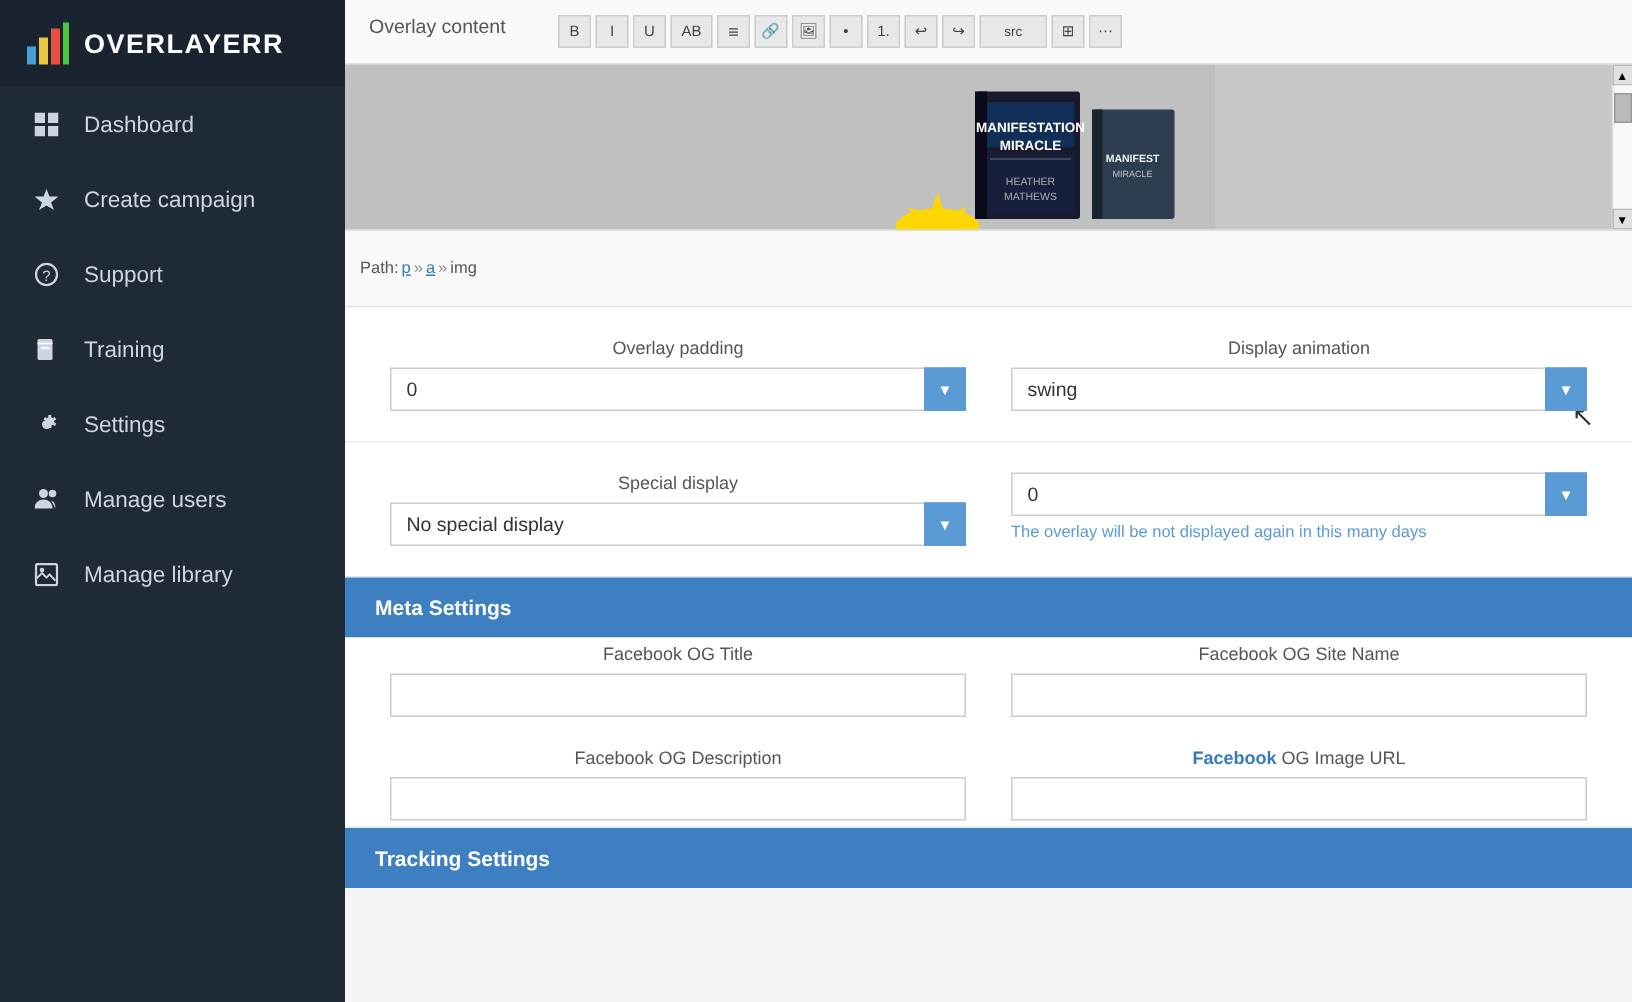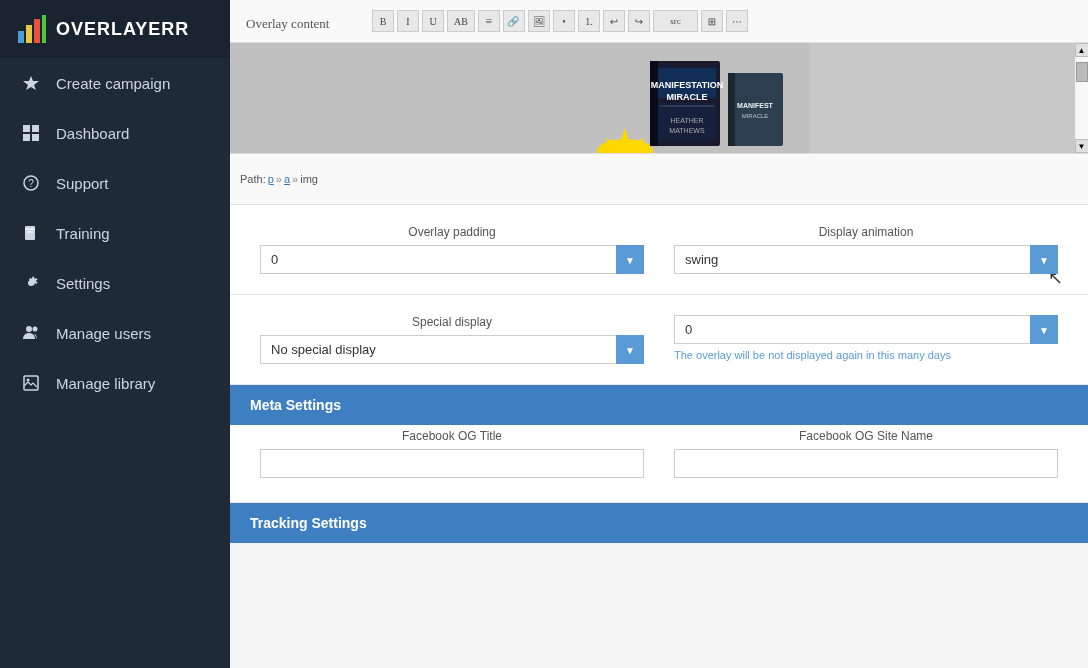--- a/index.html
+++ b/index.html
@@ -65,25 +65,24 @@
       margin: 0;
     }
 
     
     .image-section {
       border-bottom: 1px solid #e0e0e0;
       padding: 0;
     }
     .image-header {
       display: flex;
-      align-items: flex-end;
+      align-items: flex-start;
       padding: 10px 16px;
       background: #f9f9f9;
       border-bottom: 1px solid #e0e0e0;
-      font-family: Liberation Serif, serif;
     }
     .image-header-label {
       color: #555;
       font-size: 13px;
       margin-right: 16px;
       min-width: 110px;
     }
     .image-toolbar {
       display: flex;
       align-items: center;
@@ -280,35 +279,35 @@
       <rect x="18" y="6" width="6" height="24" fill="#e85040"></rect>
       <rect x="26" y="2" width="4" height="28" fill="#4ac840"></rect>
     </svg>
     <span class="logo-text">OVERLAYERR</span>
   </div>
 
   <nav>
     <div class="nav-item">
       <span class="nav-icon">
         <svg width="16" height="16" viewBox="0 0 16 16" fill="currentColor">
-            <polygon points="8,1 10,6 16,6 11,10 13,15 8,12 3,15 5,10 0,6 6,6"></polygon>
-          </svg>
-      </span>
-      <span>Create campaign</span>
-    </div>
-    <div class="nav-item">
-      <span class="nav-icon">
-        <svg width="16" height="16" viewBox="0 0 16 16" fill="currentColor">
             <rect x="0" y="0" width="7" height="7"></rect>
             <rect x="9" y="0" width="7" height="7"></rect>
             <rect x="0" y="9" width="7" height="7"></rect>
             <rect x="9" y="9" width="7" height="7"></rect>
           </svg>
       </span>
       <span>Dashboard</span>
+    </div>
+    <div class="nav-item">
+      <span class="nav-icon">
+        <svg width="16" height="16" viewBox="0 0 16 16" fill="currentColor">
+            <polygon points="8,1 10,6 16,6 11,10 13,15 8,12 3,15 5,10 0,6 6,6"></polygon>
+          </svg>
+      </span>
+      <span>Create campaign</span>
     </div>
     <div class="nav-item">
       <span class="nav-icon">
         <svg width="16" height="16" viewBox="0 0 16 16" fill="currentColor">
             <circle cx="8" cy="8" r="7" fill="none" stroke="currentColor" stroke-width="1.5"></circle>
             <text x="8" y="12" text-anchor="middle" font-size="10" fill="currentColor">?</text>
           </svg>
       </span>
       <span>Support</span>
     </div>
@@ -497,20 +496,34 @@
             </label>
             <input type="text" class="form-input" value="" style="">
           </div>
           <div class="form-group">
             <label class="form-label">
               <span>Facebook OG Site Name</span>
             </label>
             <input type="text" class="form-input" value="" style="">
           </div>
         </div>
+        <div class="form-row">
+          <div class="form-group">
+            <label class="form-label">
+              <span>Facebook OG Description</span>
+            </label>
+            <input type="text" class="form-input" value="" style="">
+          </div>
+          <div class="form-group">
+            <label class="form-label">
+              <span style="color:#337ab7; font-weight:bold;">Facebook</span><span> OG Image URL</span>
+            </label>
+            <input type="text" class="form-input" value="" style="">
+          </div>
+        </div>
       </div>
     </div>
 
     <div>
       <div class="tracking-header">Tracking Settings</div>
     </div>
 
   </div>
 </main>
 

